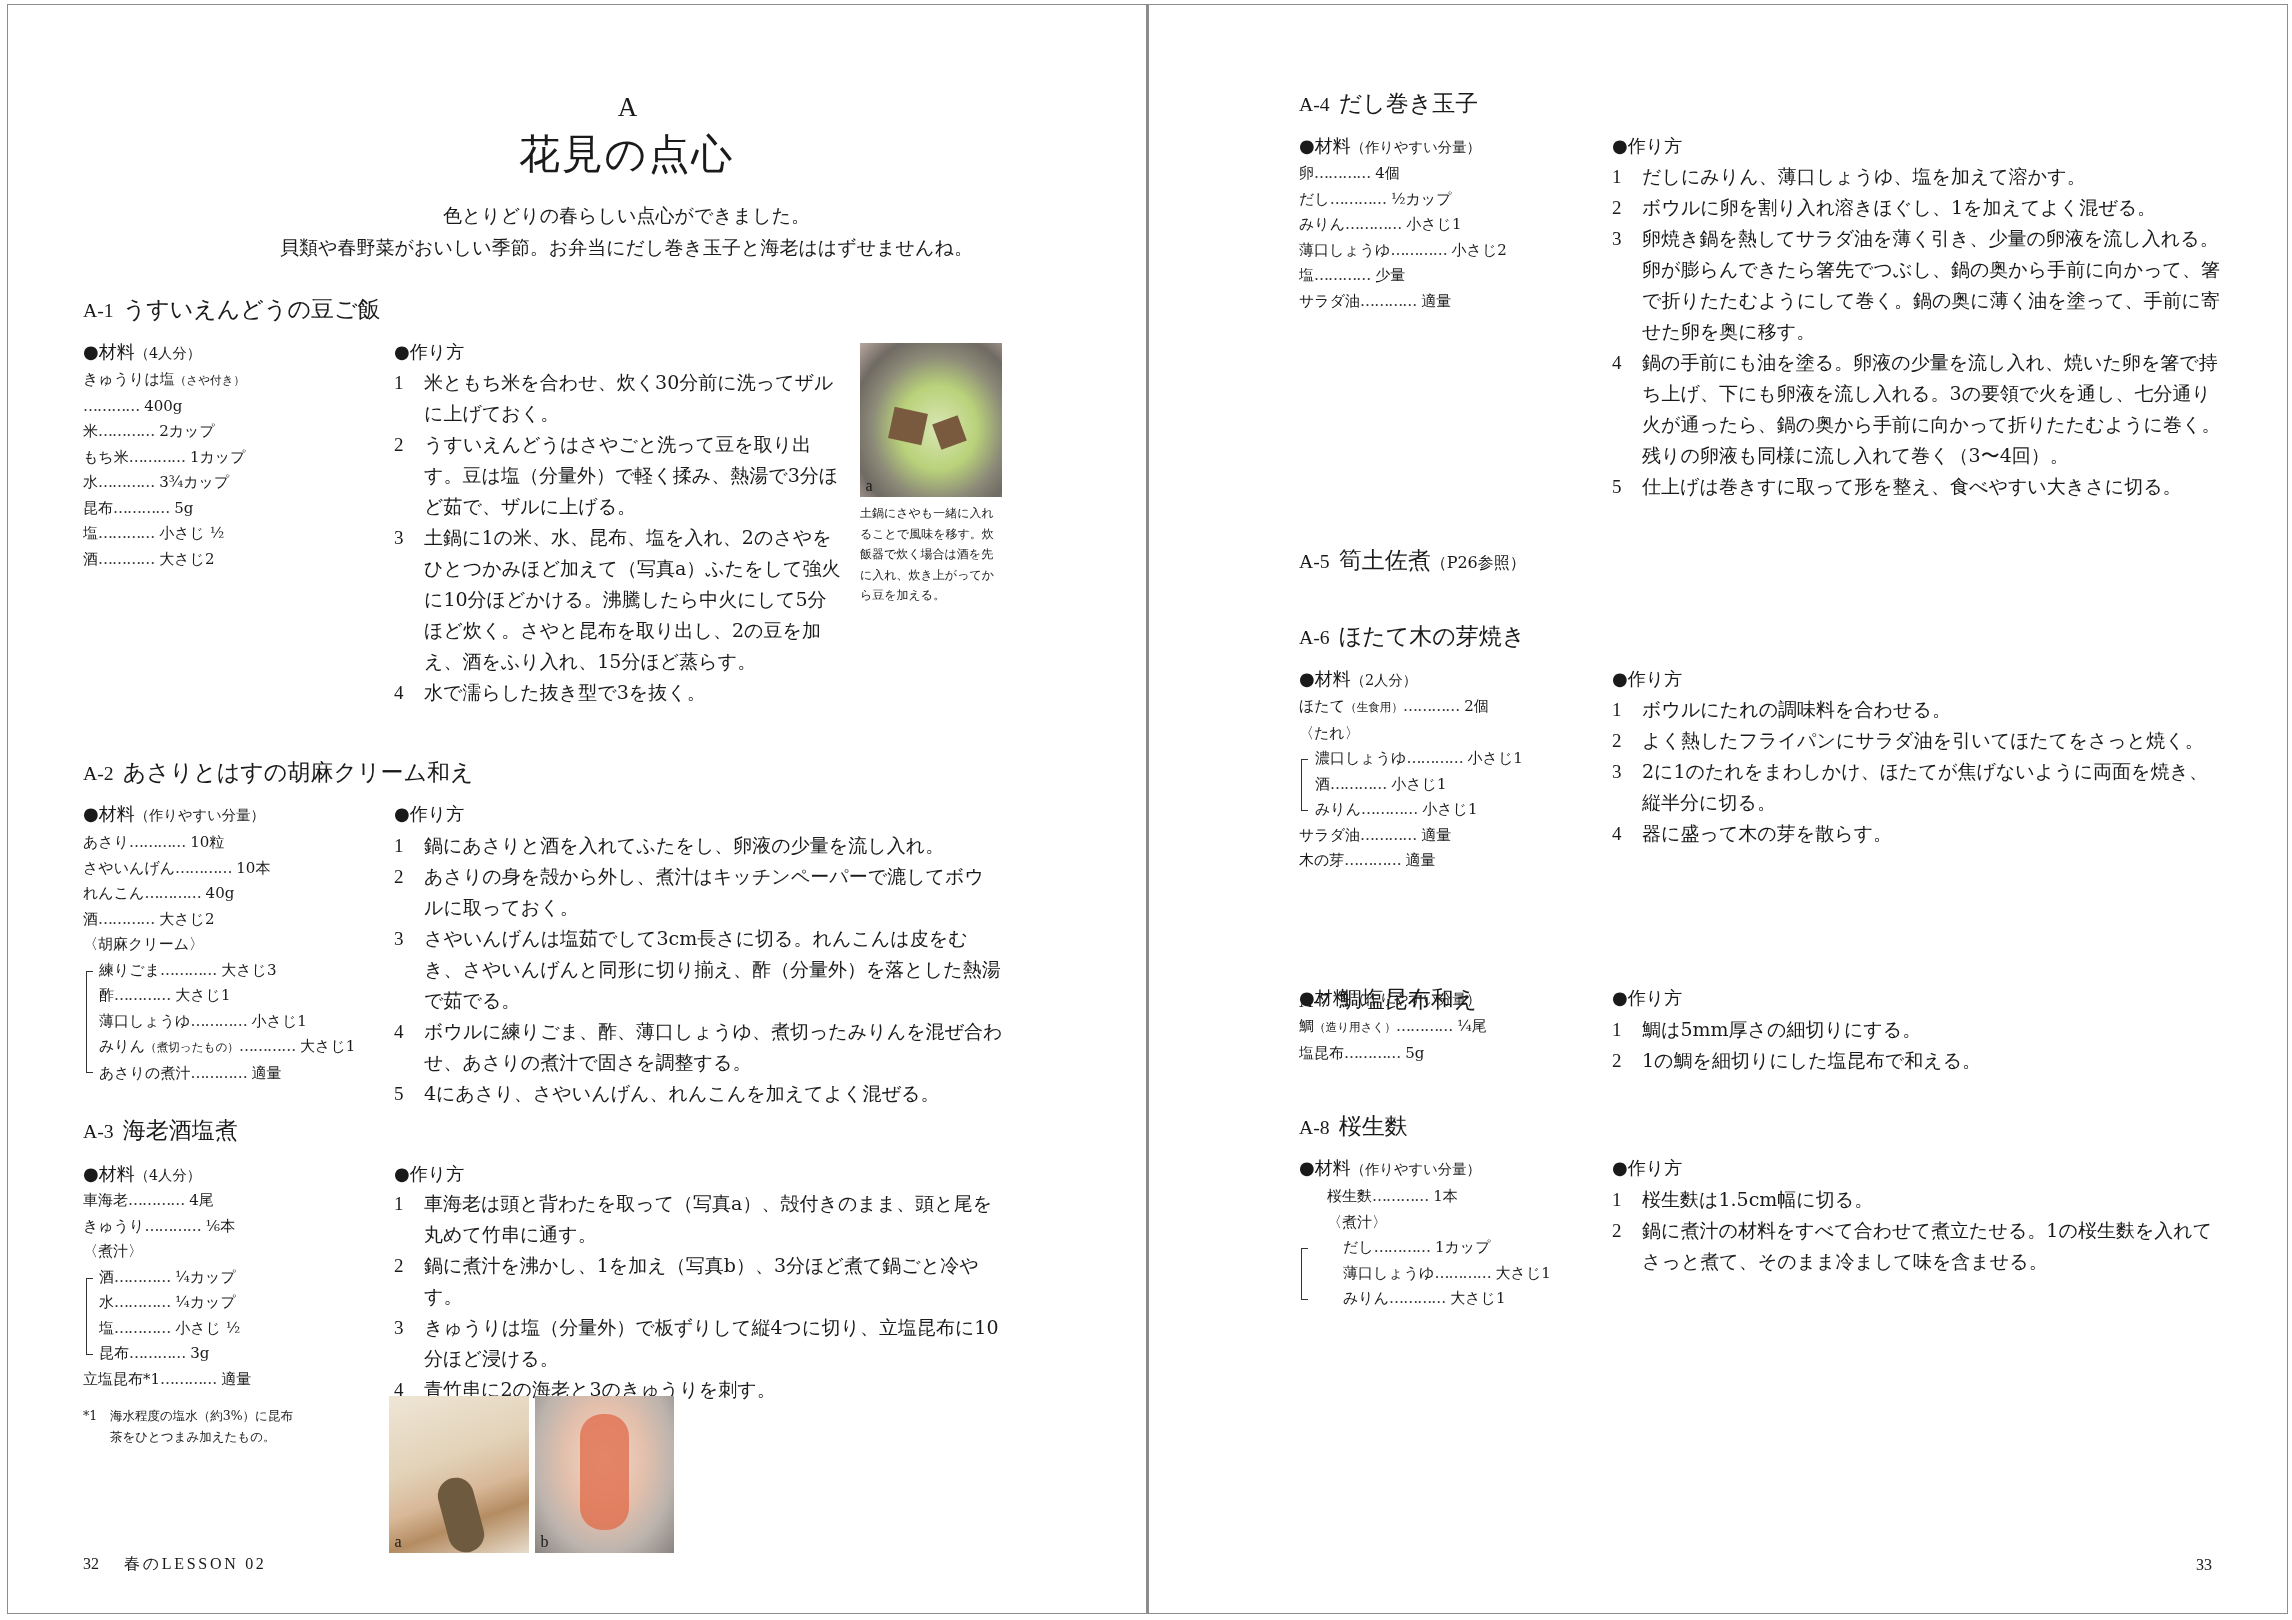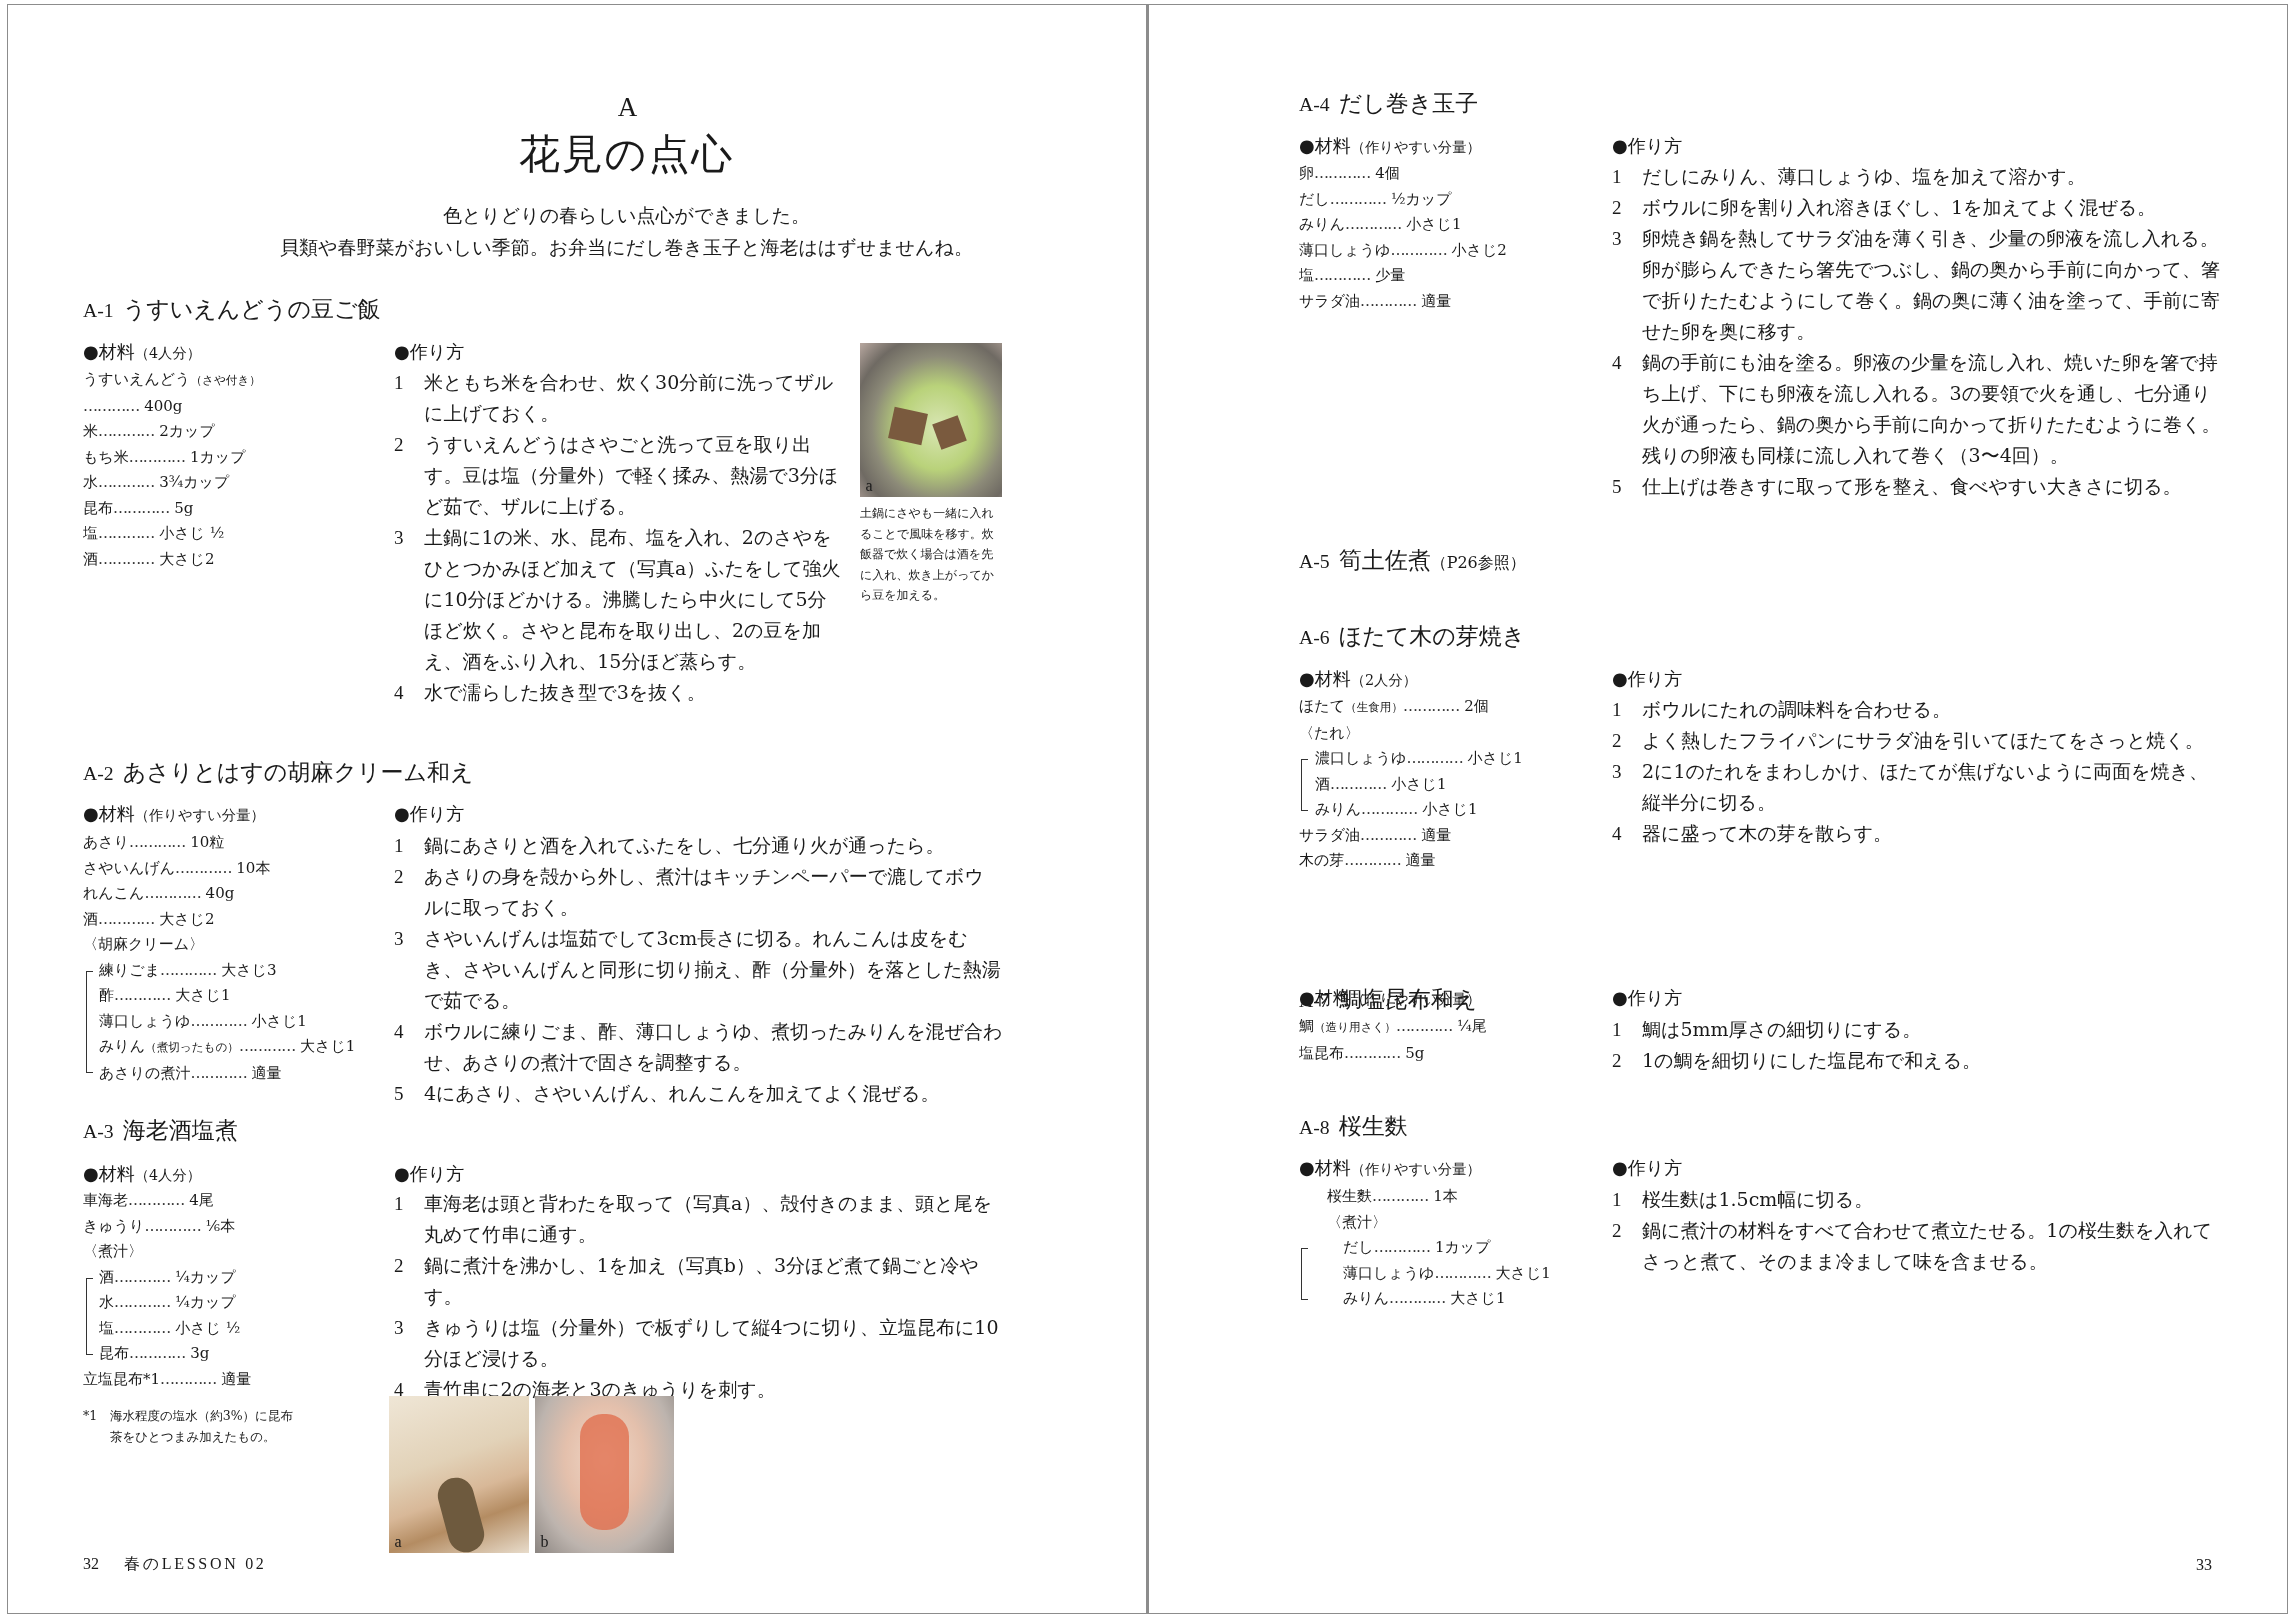--- a/index.html
+++ b/index.html
@@ -54,21 +54,21 @@
   <div>貝類や春野菜がおいしい季節。お弁当にだし巻き玉子と海老ははずせませんね。</div>
 </div>
 
 <div class="recipe-head" style="left:83px; top:294px;">
   <span class="num">A-1</span><span>うすいえんどうの豆ご飯</span>
 </div>
 <div class="col-head" style="left:83px; top:340px;">
   <span>●材料</span><span class="sub">（4人分）</span>
 </div>
 <div class="ingredients" style="left:83px; top:367px;">
-  <div class="ing"><span>うすいえんどう</span><span class="note">（さや付き）</span></div>
+  <div class="ing"><span>きゅうりは塩</span><span class="note">（さや付き）</span></div>
   <div class="ing"><span class="dots">…………</span> <span>400g</span></div>
   <div class="ing"><span>米</span><span class="dots">…………</span> <span>2カップ</span></div>
   <div class="ing"><span>もち米</span><span class="dots">…………</span> <span>1カップ</span></div>
   <div class="ing"><span>水</span><span class="dots">…………</span> <span>3¾カップ</span></div>
   <div class="ing"><span>昆布</span><span class="dots">…………</span> <span>5g</span></div>
   <div class="ing"><span>塩</span><span class="dots">…………</span> <span>小さじ ½</span></div>
   <div class="ing"><span>酒</span><span class="dots">…………</span> <span>大さじ2</span></div>
 </div>
 <div class="col-head" style="left:394px; top:340px;">●作り方</div>
 <div class="method" style="left:394px; top:367px; width:448px;">
@@ -112,21 +112,21 @@
   <div class="ing grouped"><span>酢</span><span class="dots">…………</span> <span>大さじ1</span></div>
   <div class="ing grouped"><span>薄口しょうゆ</span><span class="dots">…………</span> <span>小さじ1</span></div>
   <div class="ing grouped"><span>みりん</span><span class="note">（煮切ったもの）</span><span class="dots">…………</span> <span>大さじ1</span></div>
   <div class="ing grouped"><span>あさりの煮汁</span><span class="dots">…………</span> <span>適量</span></div>
 </div>
 <div class="bracket" style="left:86px; top:971px; height:102px;"></div>
 <div class="col-head" style="left:394px; top:802px;">●作り方</div>
 <div class="method" style="left:394px; top:830px; width:609px;">
   <div class="step">
       <span class="n">1</span>
-      <span class="t">鍋にあさりと酒を入れてふたをし、七分通り火が通ったら。</span>
+      <span class="t">鍋にあさりと酒を入れてふたをし、卵液の少量を流し入れ。</span>
     </div>
   <div class="step">
       <span class="n">2</span>
       <span class="t">あさりの身を殻から外し、煮汁はキッチンペーパーで漉してボウルに取っておく。</span>
     </div>
   <div class="step">
       <span class="n">3</span>
       <span class="t">さやいんげんは塩茹でして3cm長さに切る。れんこんは皮をむき、さやいんげんと同形に切り揃え、酢（分量外）を落とした熱湯で茹でる。</span>
     </div>
   <div class="step">

